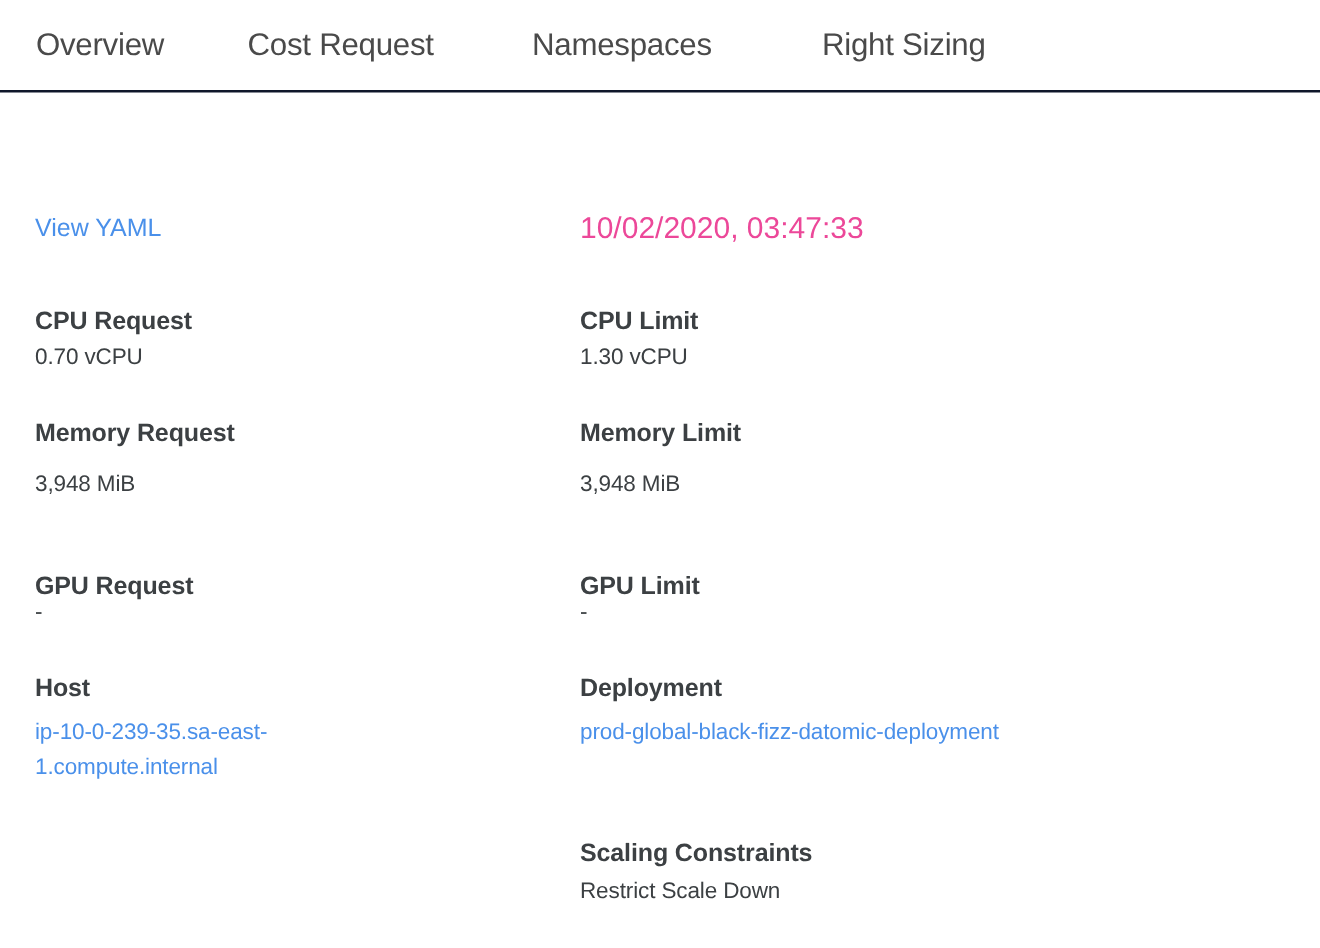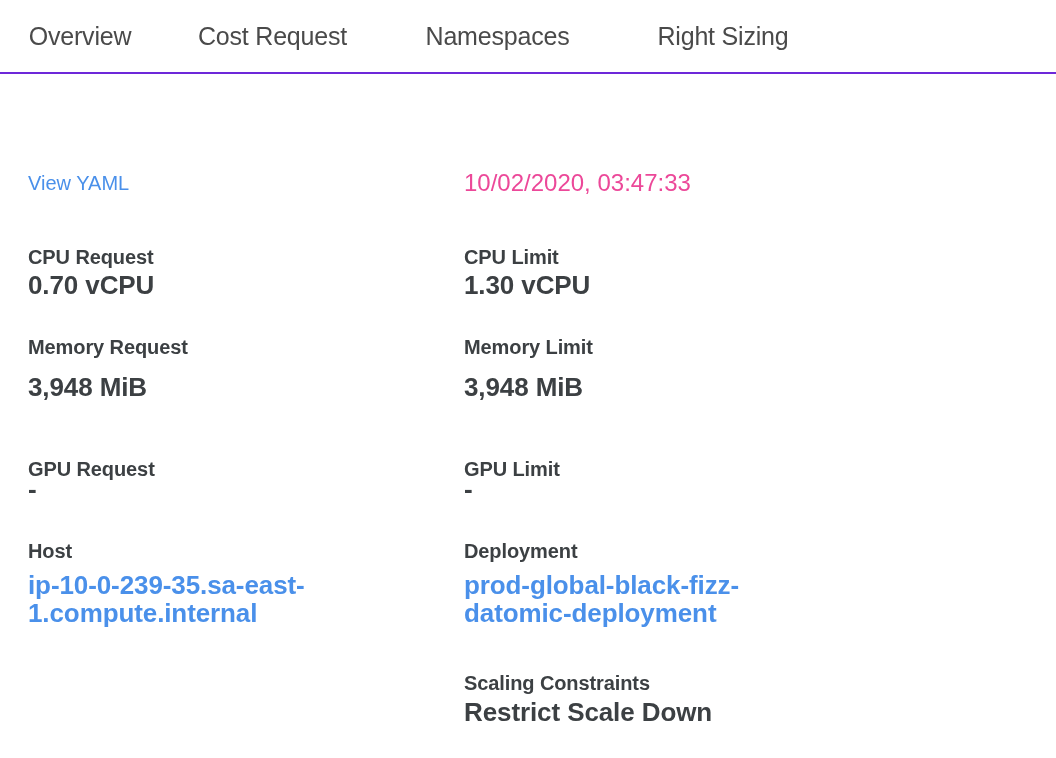--- a/index.html
+++ b/index.html
@@ -14,21 +14,21 @@
     font-family: "Liberation Sans", sans-serif;
     color: #3c4043;
     overflow: hidden;
     position: relative;
   }
 
   
   .tabbar {
     position: relative;
     height: 74px;
-    border-bottom: 2px solid #6d28d9;
+    border-bottom: 2px solid #0f172a;
     box-sizing: border-box;
   }
   .tabs {
     display: flex;
     align-items: center;
     height: 72px;
     padding: 0;
     margin: 0;
     list-style: none;
   }
@@ -76,22 +76,22 @@
   .col-left  { left: 28px; width: 322px; }
   .col-right { left: 464px; width: 376px; }
   .field-label {
     font-size: 20px;
     font-weight: 700;
     color: #3c4043;
     line-height: 26px;
     letter-spacing: -0.1px;
   }
   .field-value {
-    font-size: 26px;
-    font-weight: 700;
+    font-size: 18px;
+    font-weight: 400;
     color: #3c4043;
     line-height: 28px;
     letter-spacing: -0.1px;
   }
   .field-value.link,
   .toplink {
     color: #4a90ea;
     cursor: pointer;
     text-decoration: none;
     word-break: break-word;

